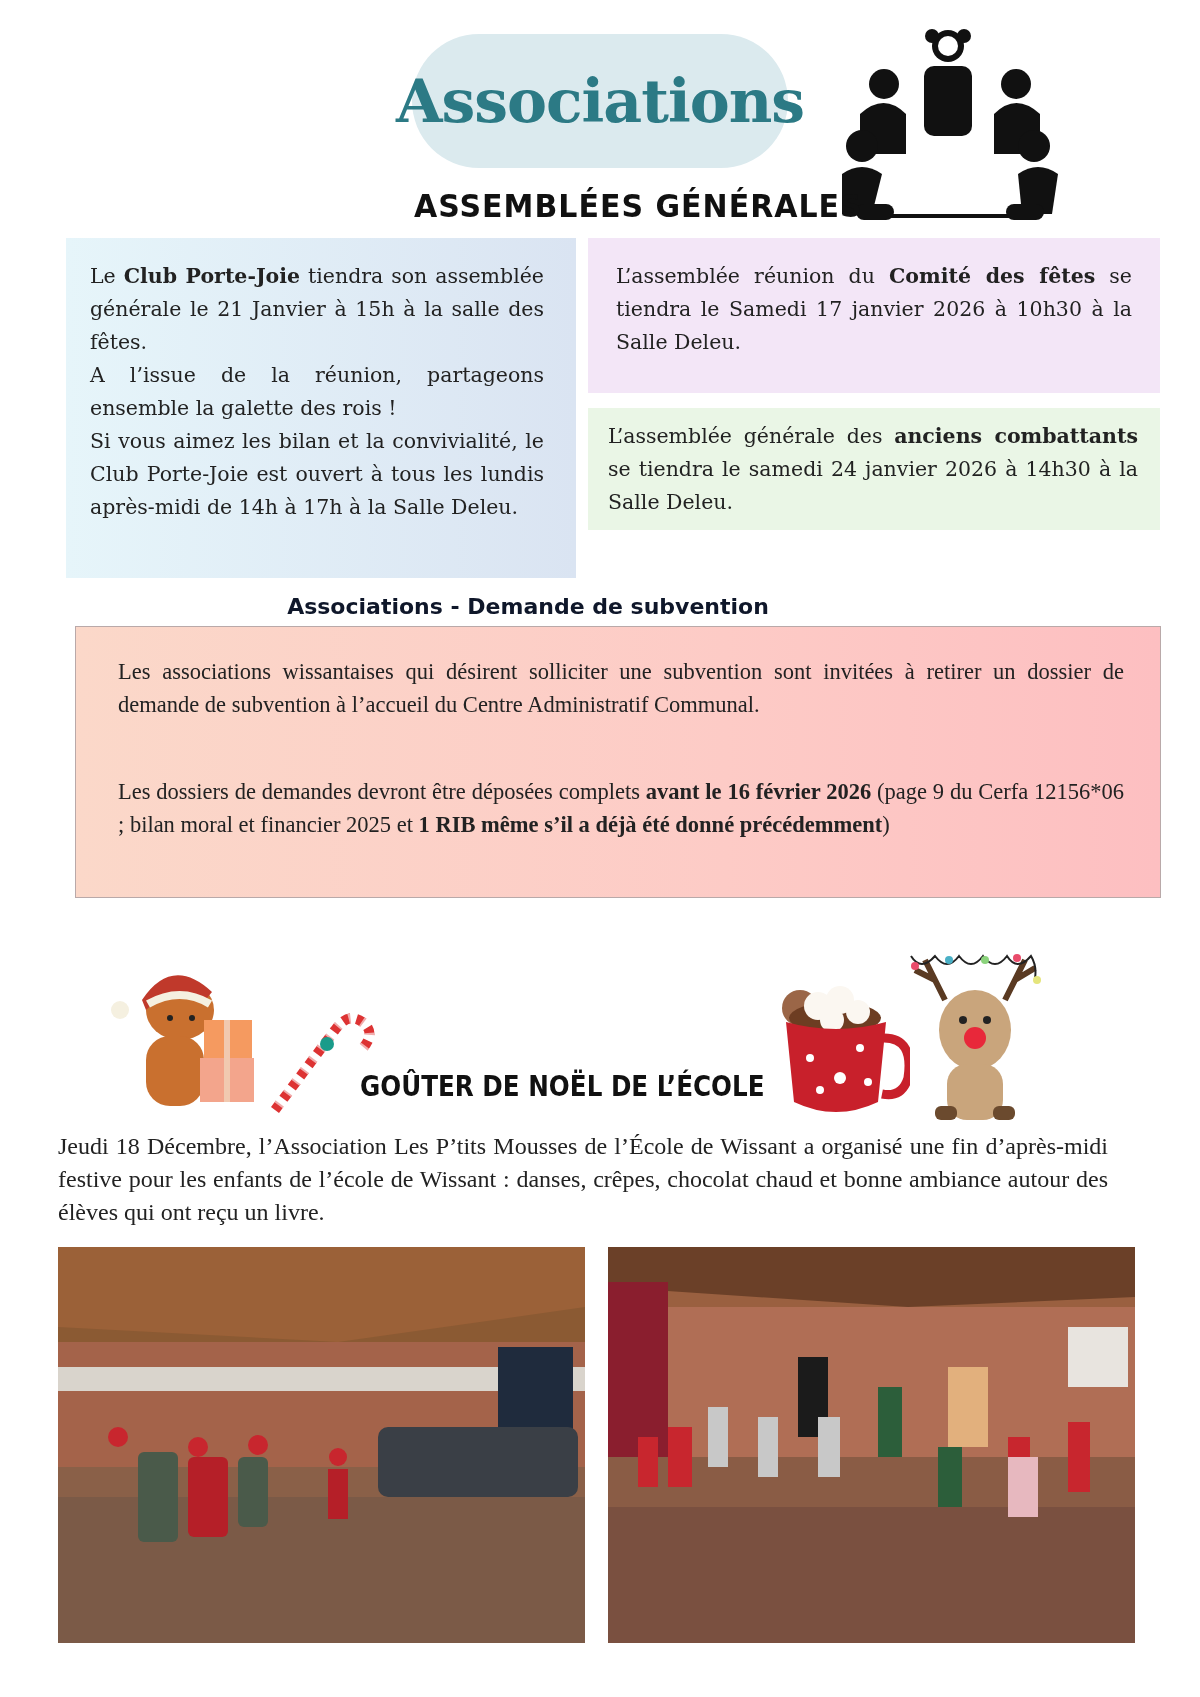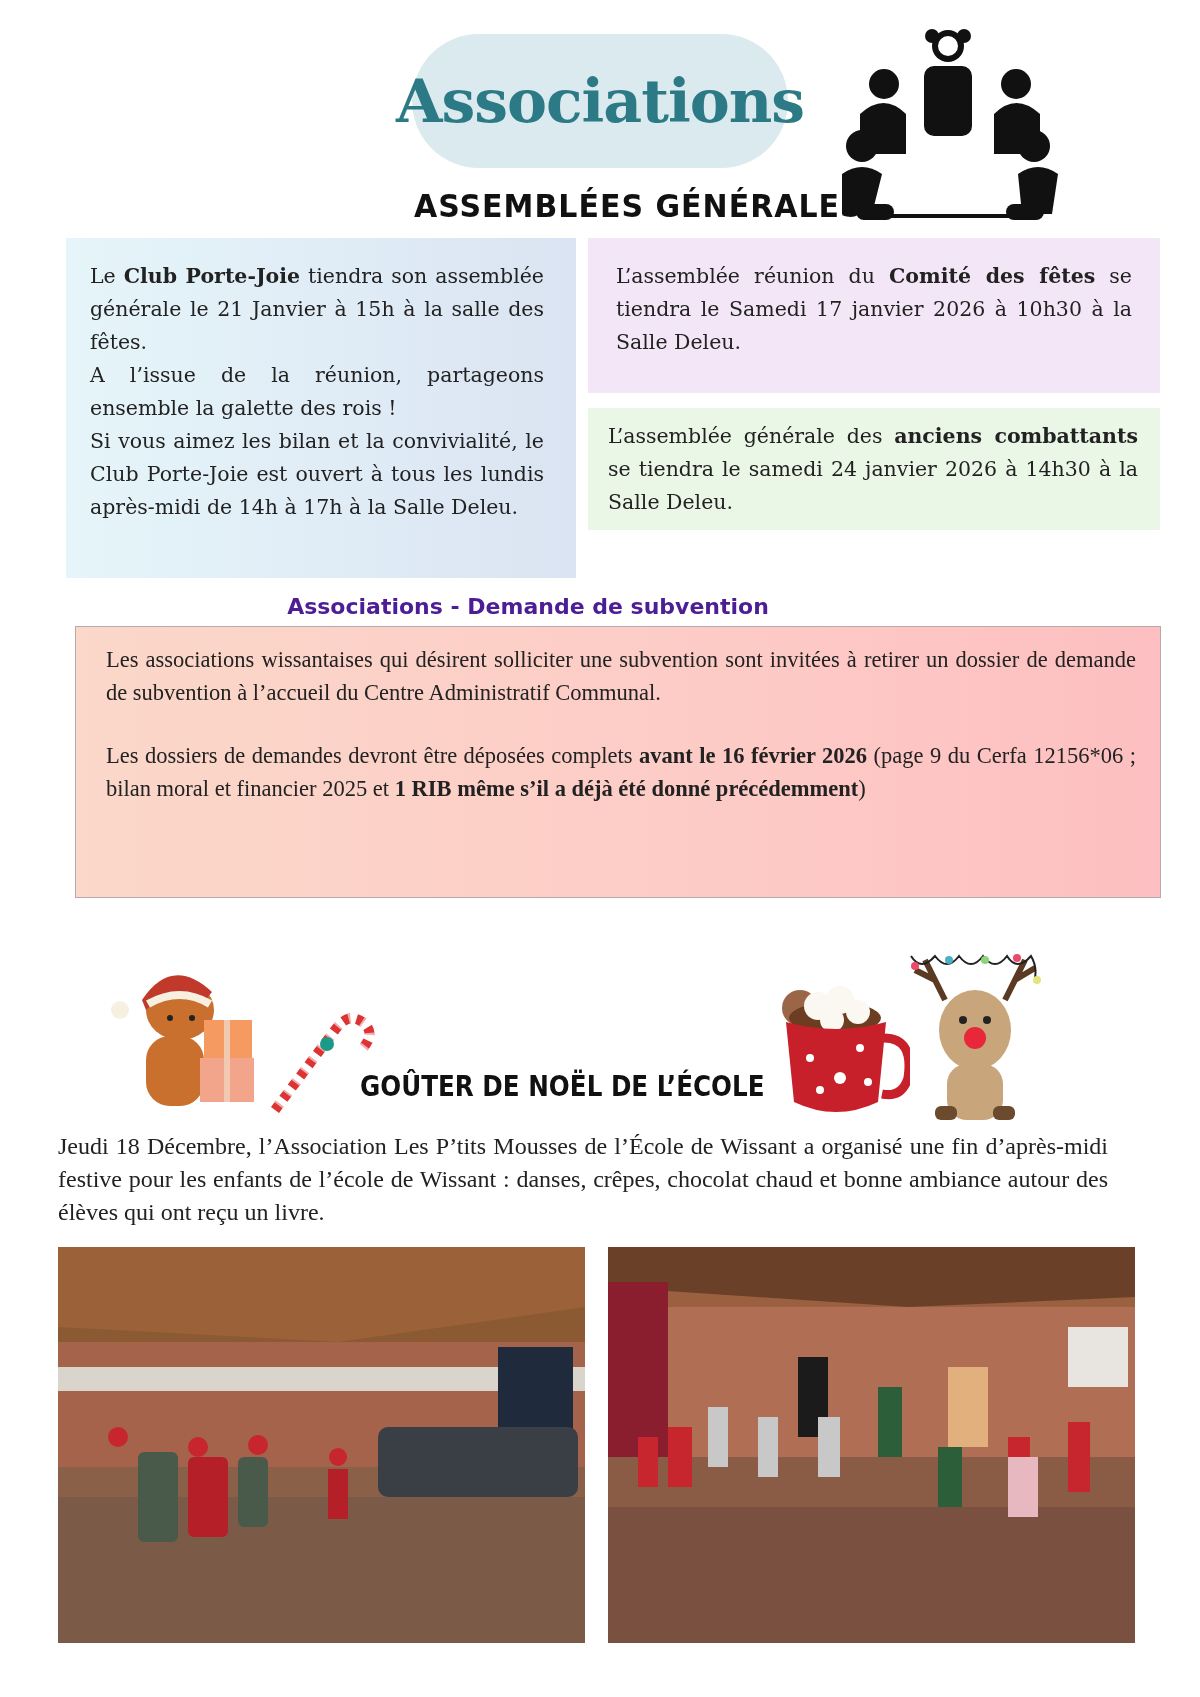--- a/index.html
+++ b/index.html
@@ -12,25 +12,25 @@
     font-size: 60px; color: #2c7a85; letter-spacing: -1px; }
   .heading-ag { left: 414px; top: 188px; font-family: "DejaVu Sans", sans-serif; font-weight: bold;
     font-size: 30px; letter-spacing: 1px; color: #111; transform: scaleY(1.05); }
   .meeting-icon { left: 830px; top: 24px; width: 240px; height: 216px; }
   .box { position: absolute; box-sizing: border-box; font-size: 20.5px; line-height: 33px; text-align: justify; }
   .box-club { left: 66px; top: 238px; width: 510px; height: 340px; padding: 22px 32px 0 24px;
     background: linear-gradient(90deg, #e6f5fa 0%, #dae4f2 100%); }
   .box-comite { left: 588px; top: 238px; width: 572px; height: 155px; padding: 22px 28px 0 28px; background: #f3e6f7; }
   .box-anciens { left: 588px; top: 408px; width: 572px; height: 122px; padding: 12px 22px 0 20px; background: #eaf6e6; }
   .heading-sub { left: 0; width: 1056px; top: 594px; text-align: center; font-family: "DejaVu Sans", sans-serif;
-    font-weight: bold; font-size: 22px; color: #4c1d95; }
+    font-weight: bold; font-size: 22px; color: #0f172a; }
   .box-sub { left: 75px; top: 626px; width: 1086px; height: 272px; border: 1.5px solid #b9a9a9;
     background: linear-gradient(90deg, #fbd8c9 0%, #fdcbc6 60%, #fdbfc1 100%); padding: 16px 24px 0 30px;
     font-family: "Liberation Serif", serif; font-size: 22.5px; line-height: 33px; }
-  .box-sub p { margin: 0; }
+  .box-sub p { margin: 12px; }
   .gap { height: 30px; }
   .heading-gouter { left: 360px; top: 1070px; font-family: "DejaVu Sans", sans-serif; font-weight: bold;
     font-size: 28px; color: #111; letter-spacing: 0px; transform: scaleX(0.88); transform-origin: left; }
   .para { left: 58px; top: 1130px; width: 1050px; font-family: "Liberation Serif", serif; font-size: 24px;
     line-height: 33px; text-align: justify; }
   .photo { position: absolute; top: 1247px; width: 527px; height: 396px; overflow: hidden; }
   .photo1 { left: 58px; }
   .photo2 { left: 608px; }
   .deco { position: absolute; }
 </style>

